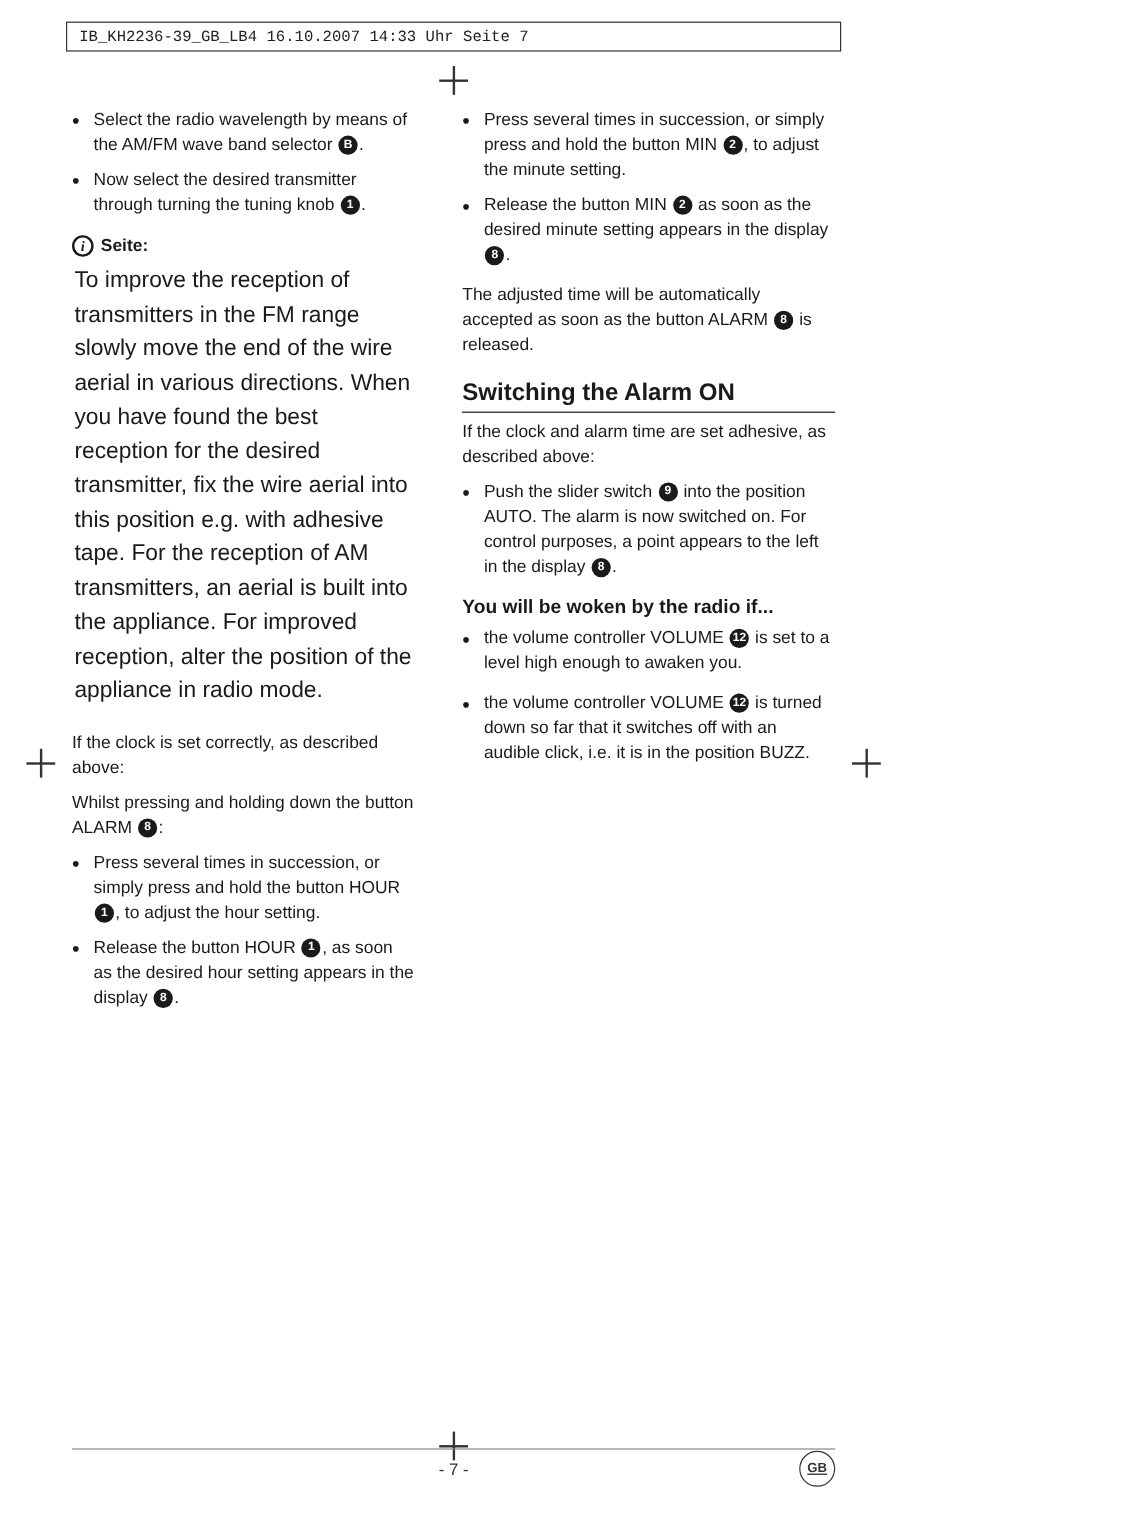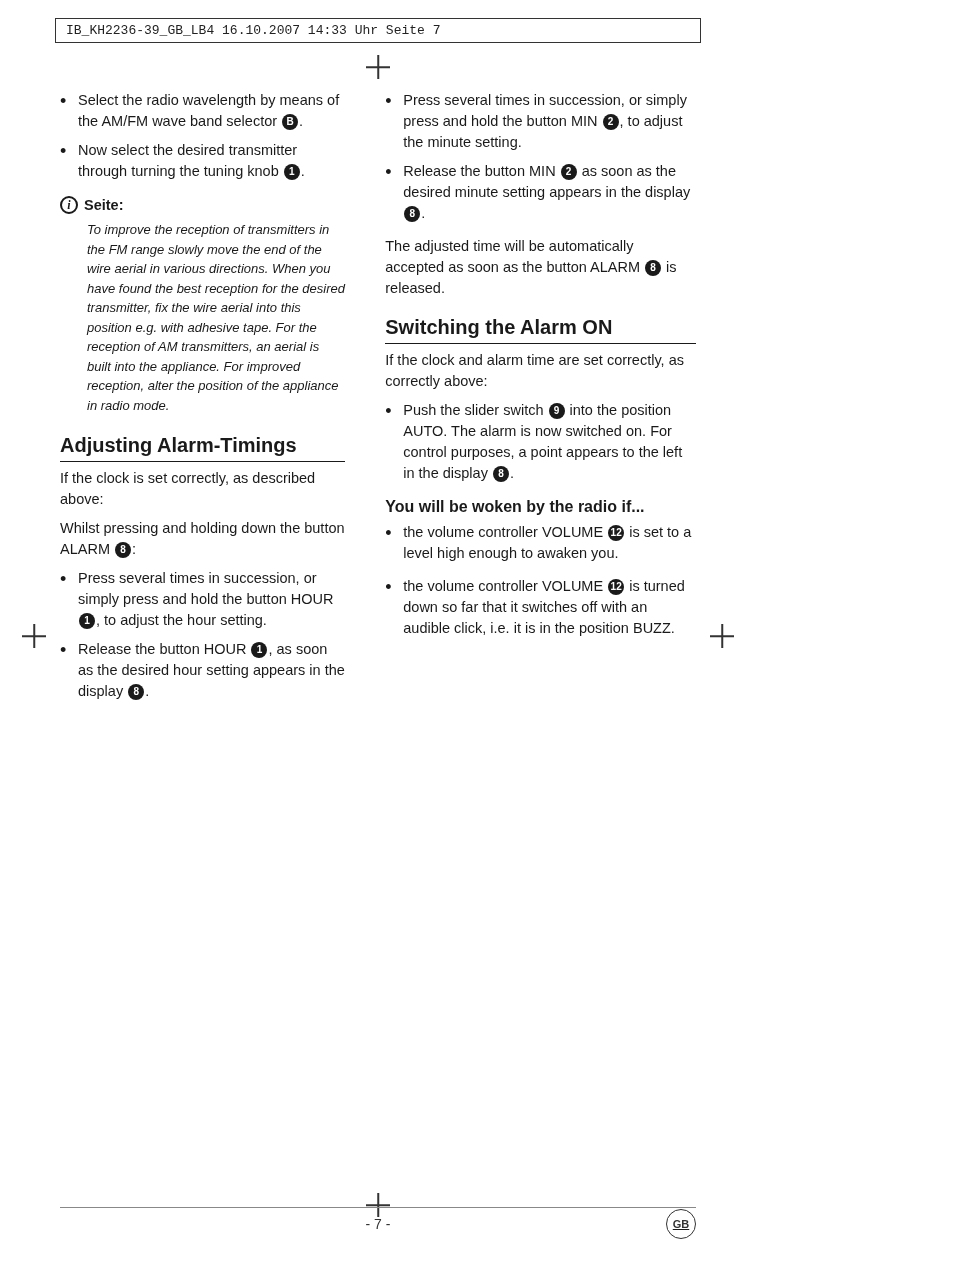--- a/index.html
+++ b/index.html
@@ -146,25 +146,23 @@
       height: 18px;
       border: 2px solid #1a1a1a;
       border-radius: 50%;
       font-style: italic;
       font-size: 12px;
       font-weight: bold;
       color: #1a1a1a;
       font-family: Georgia, serif;
     }
     .note-text {
-      font-style: italic;
-      font-size: 13px;
+      font-size: 19px;
       line-height: 1.5;
       padding-left: 2px;
-      margin-left: 25px;
     }
 
     
     .section-heading {
       font-size: 20px;
       font-weight: bold;
       margin: 16px 0 6px 0;
       border-bottom: 1.5px solid #1a1a1a;
       padding-bottom: 4px;
       line-height: 1.2;
@@ -253,21 +251,20 @@
       <div class="note-box">
         <div class="note-title">
           <span class="note-icon">i</span>
           <strong>Seite:</strong>
         </div>
         <div class="note-text">
           To improve the reception of transmitters in the FM range slowly move the end of the wire aerial in various directions. When you have found the best reception for the desired transmitter, fix the wire aerial into this position e.g. with adhesive tape. For the reception of AM transmitters, an aerial is built into the appliance. For improved reception, alter the position of the appliance in radio mode.
         </div>
       </div>
 
-      <div class="section-heading">Adjusting Alarm-Timings</div>
 
       <p class="body-text">If the clock is set correctly, as described above:</p>
       <p class="body-text">Whilst pressing and holding down the button ALARM <span class="circle-num">8</span>:</p>
 
       <ul class="content-list">
         <li>
           <span class="bullet">•</span>
           <span>Press several times in succession, or simply press and hold the button HOUR <span class="circle-num">1</span>, to adjust the hour setting.</span>
         </li>
         <li>
@@ -288,21 +285,21 @@
         <li>
           <span class="bullet">•</span>
           <span>Release the button MIN <span class="circle-num">2</span> as soon as the desired minute setting appears in the display <span class="circle-num">8</span>.</span>
         </li>
       </ul>
 
       <p class="body-text">The adjusted time will be automatically accepted as soon as the button ALARM <span class="circle-num">8</span> is released.</p>
 
       <div class="section-heading">Switching the Alarm ON</div>
 
-      <p class="body-text">If the clock and alarm time are set correctly, as correctly above:</p>
+      <p class="body-text">If the clock and alarm time are set adhesive, as described above:</p>
 
       <ul class="content-list">
         <li>
           <span class="bullet">•</span>
           <span>Push the slider switch <span class="circle-num">9</span> into the position AUTO. The alarm is now switched on. For control purposes, a point appears to the left in the display <span class="circle-num">8</span>.</span>
         </li>
       </ul>
 
       <div class="section-subheading">You will be woken by the radio if...</div>
 

